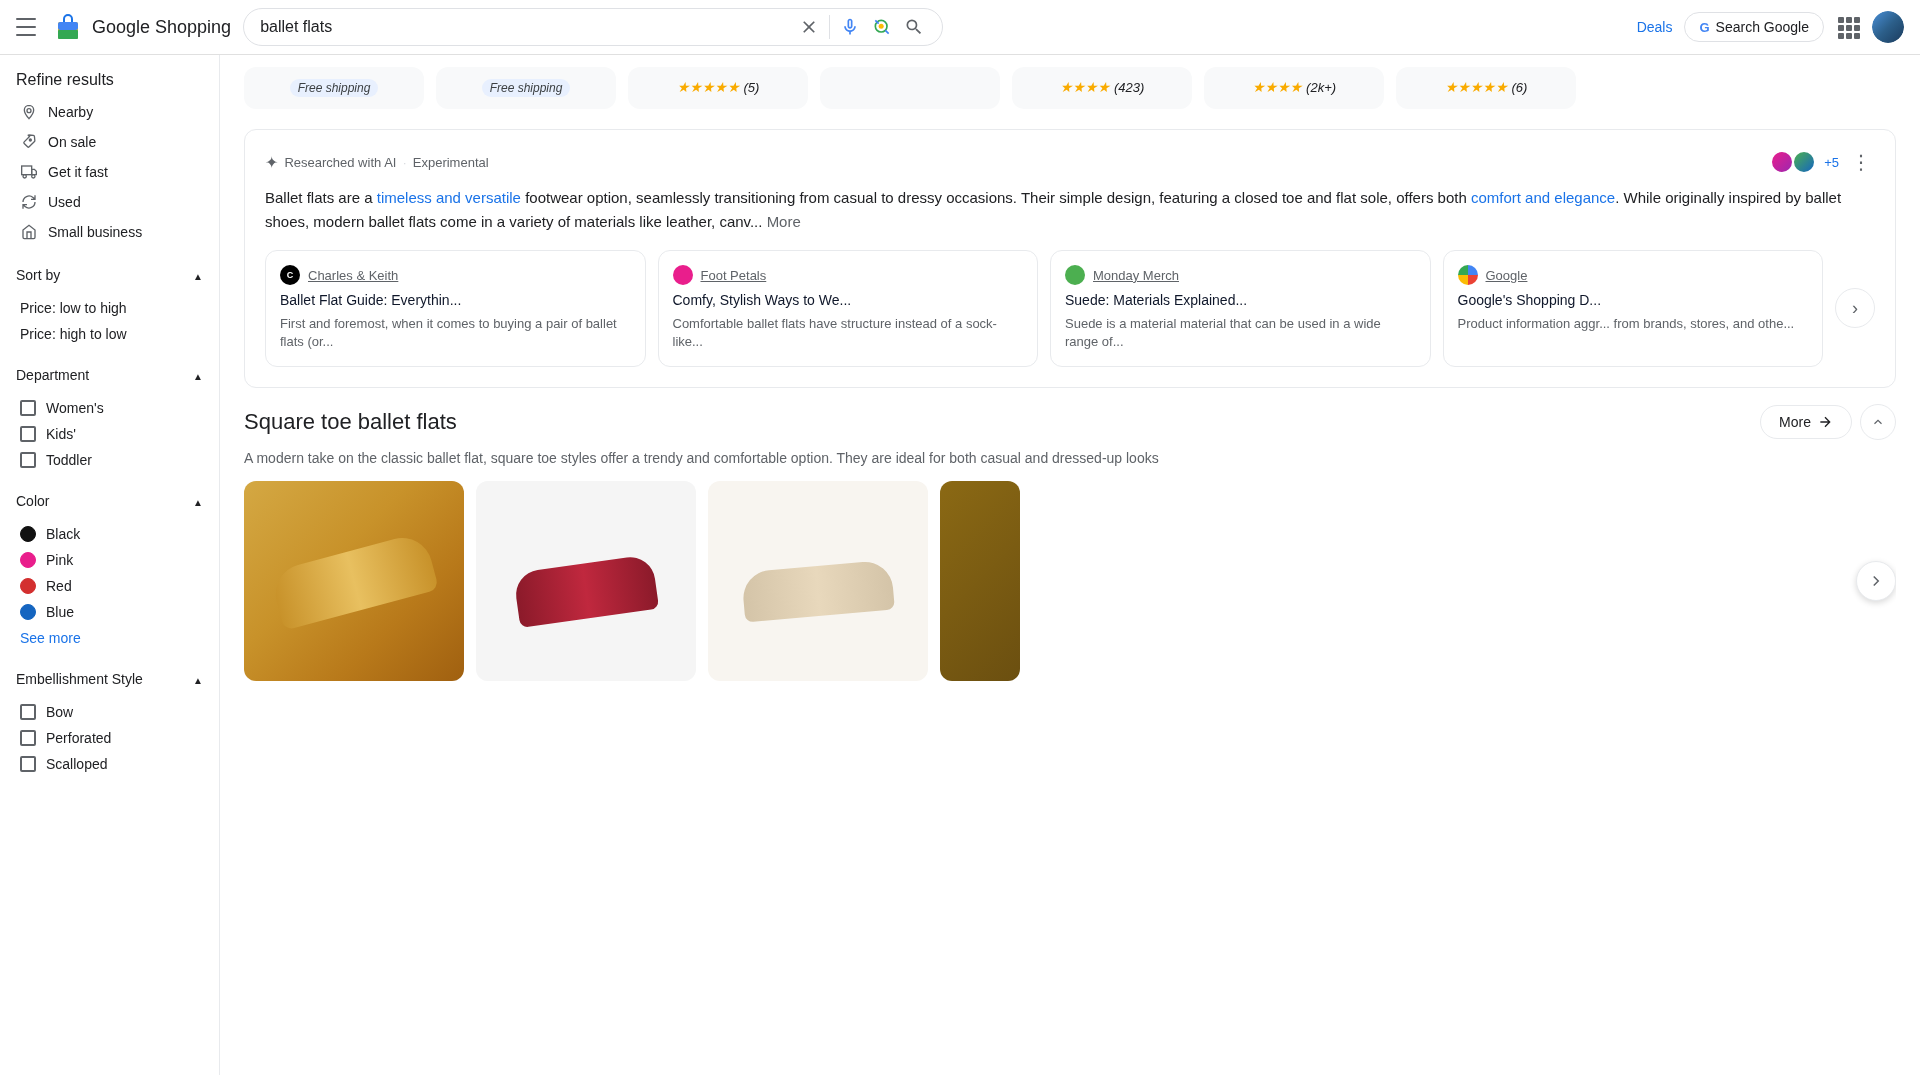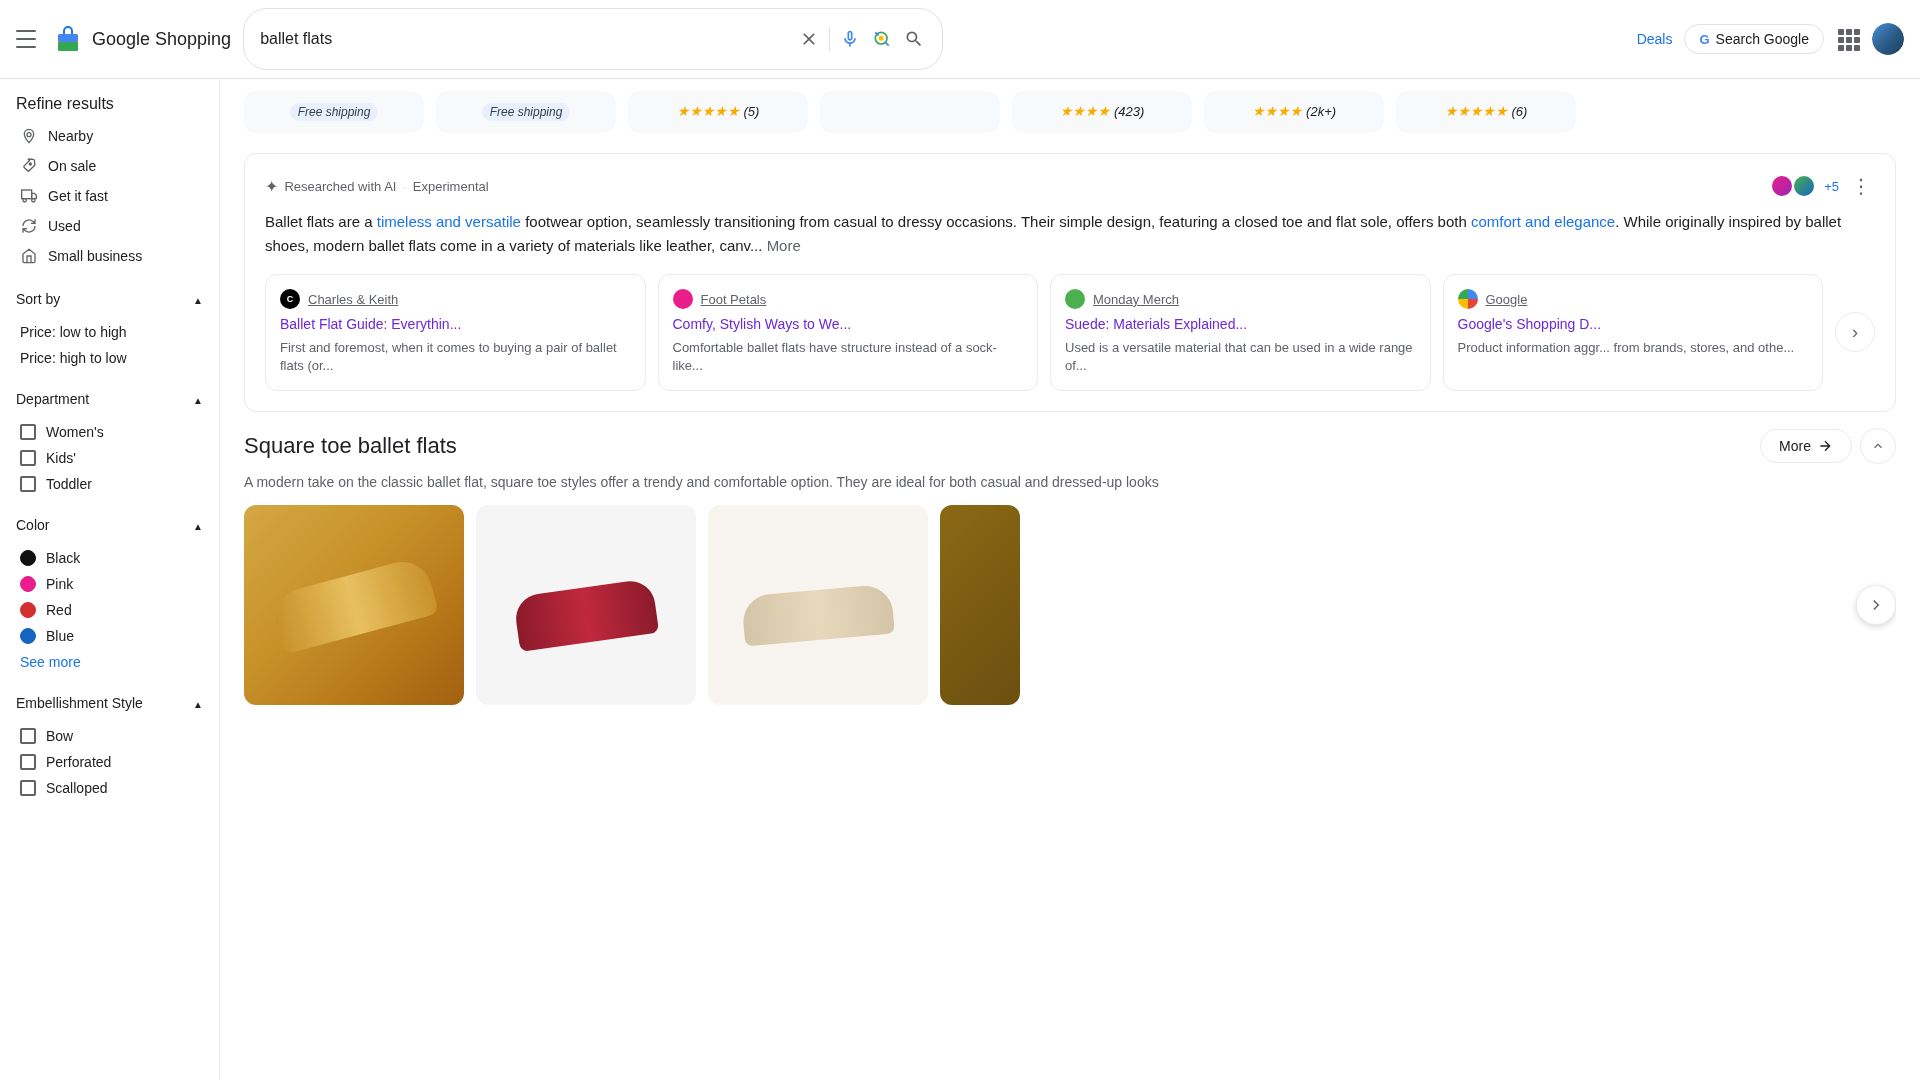--- a/index.html
+++ b/index.html
@@ -28,21 +28,21 @@
       width: 32px; height: 32px;
     }
     .header-logo-text { font-size: 18px; color: #202124; font-weight: 400; white-space: nowrap; }
     .search-container {
       flex: 1;
       max-width: 700px;
       display: flex;
       align-items: center;
       border: 1px solid #dfe1e5;
       border-radius: 24px;
-      padding: 18px 16px;
+      padding: 6px 16px;
       gap: 8px;
       background: #fff;
     }
     .search-input {
       flex: 1; border: none; outline: none; font-size: 16px; color: #202124;
     }
     .search-divider { width: 1px; height: 24px; background: #dfe1e5; }
     .search-icon-btn { background: none; border: none; cursor: pointer; display: flex; align-items: center; padding: 2px; }
     .header-right { margin-left: auto; display: flex; align-items: center; gap: 12px; }
     .deals-btn { font-size: 14px; color: #1a73e8; cursor: pointer; white-space: nowrap; }
@@ -138,21 +138,21 @@
 
     
     .source-cards { display: flex; gap: 12px; margin-top: 16px; overflow: hidden; align-items: stretch; }
     .source-card {
       flex: 1; border: 1px solid #e8eaed; border-radius: 12px; padding: 14px;
       cursor: pointer; min-width: 0;
     }
     .source-card-header { display: flex; align-items: center; gap: 8px; margin-bottom: 6px; }
     .source-logo { width: 20px; height: 20px; border-radius: 50%; flex-shrink: 0; }
     .source-name { font-size: 13px; color: #5f6368; text-decoration: underline; }
-    .source-title { font-size: 14px; font-weight: 500; color: #6d28d9; margin-bottom: 6px; line-height: 1.3; }
+    .source-title { font-size: 14px; font-weight: 500; color: #0f172a; margin-bottom: 6px; line-height: 1.3; }
     .source-snippet { font-size: 13px; color: #5f6368; line-height: 1.4; }
     .source-nav-btn {
       display: flex; align-items: center; justify-content: center;
       width: 40px; height: 40px; border-radius: 50%; border: 1px solid #e8eaed;
       cursor: pointer; background: #fff; flex-shrink: 0; align-self: center;
       font-size: 18px; color: #5f6368;
     }
 
     
     .section-header-row {
@@ -537,21 +537,21 @@
           </div>
           <div class="source-title">Comfy, Stylish Ways to We...</div>
           <div class="source-snippet">Comfortable ballet flats have structure instead of a sock-like...</div>
         </div>
         <div class="source-card">
           <div class="source-card-header">
             <div class="source-logo" style="width:20px;height:20px;border-radius:50%;background:#4caf50;"></div>
             <span class="source-name">Monday Merch</span>
           </div>
           <div class="source-title">Suede: Materials Explained...</div>
-          <div class="source-snippet">Used is a versatile material that can be used in a wide range of...</div>
+          <div class="source-snippet">Suede is a material material that can be used in a wide range of...</div>
         </div>
         <div class="source-card">
           <div class="source-card-header">
             <div class="google-logo-mini" style="width:20px;height:20px;"></div>
             <span class="source-name">Google</span>
           </div>
           <div class="source-title">Google's Shopping D...</div>
           <div class="source-snippet">Product information aggr... from brands, stores, and othe...</div>
         </div>
         <button class="source-nav-btn">›</button>

